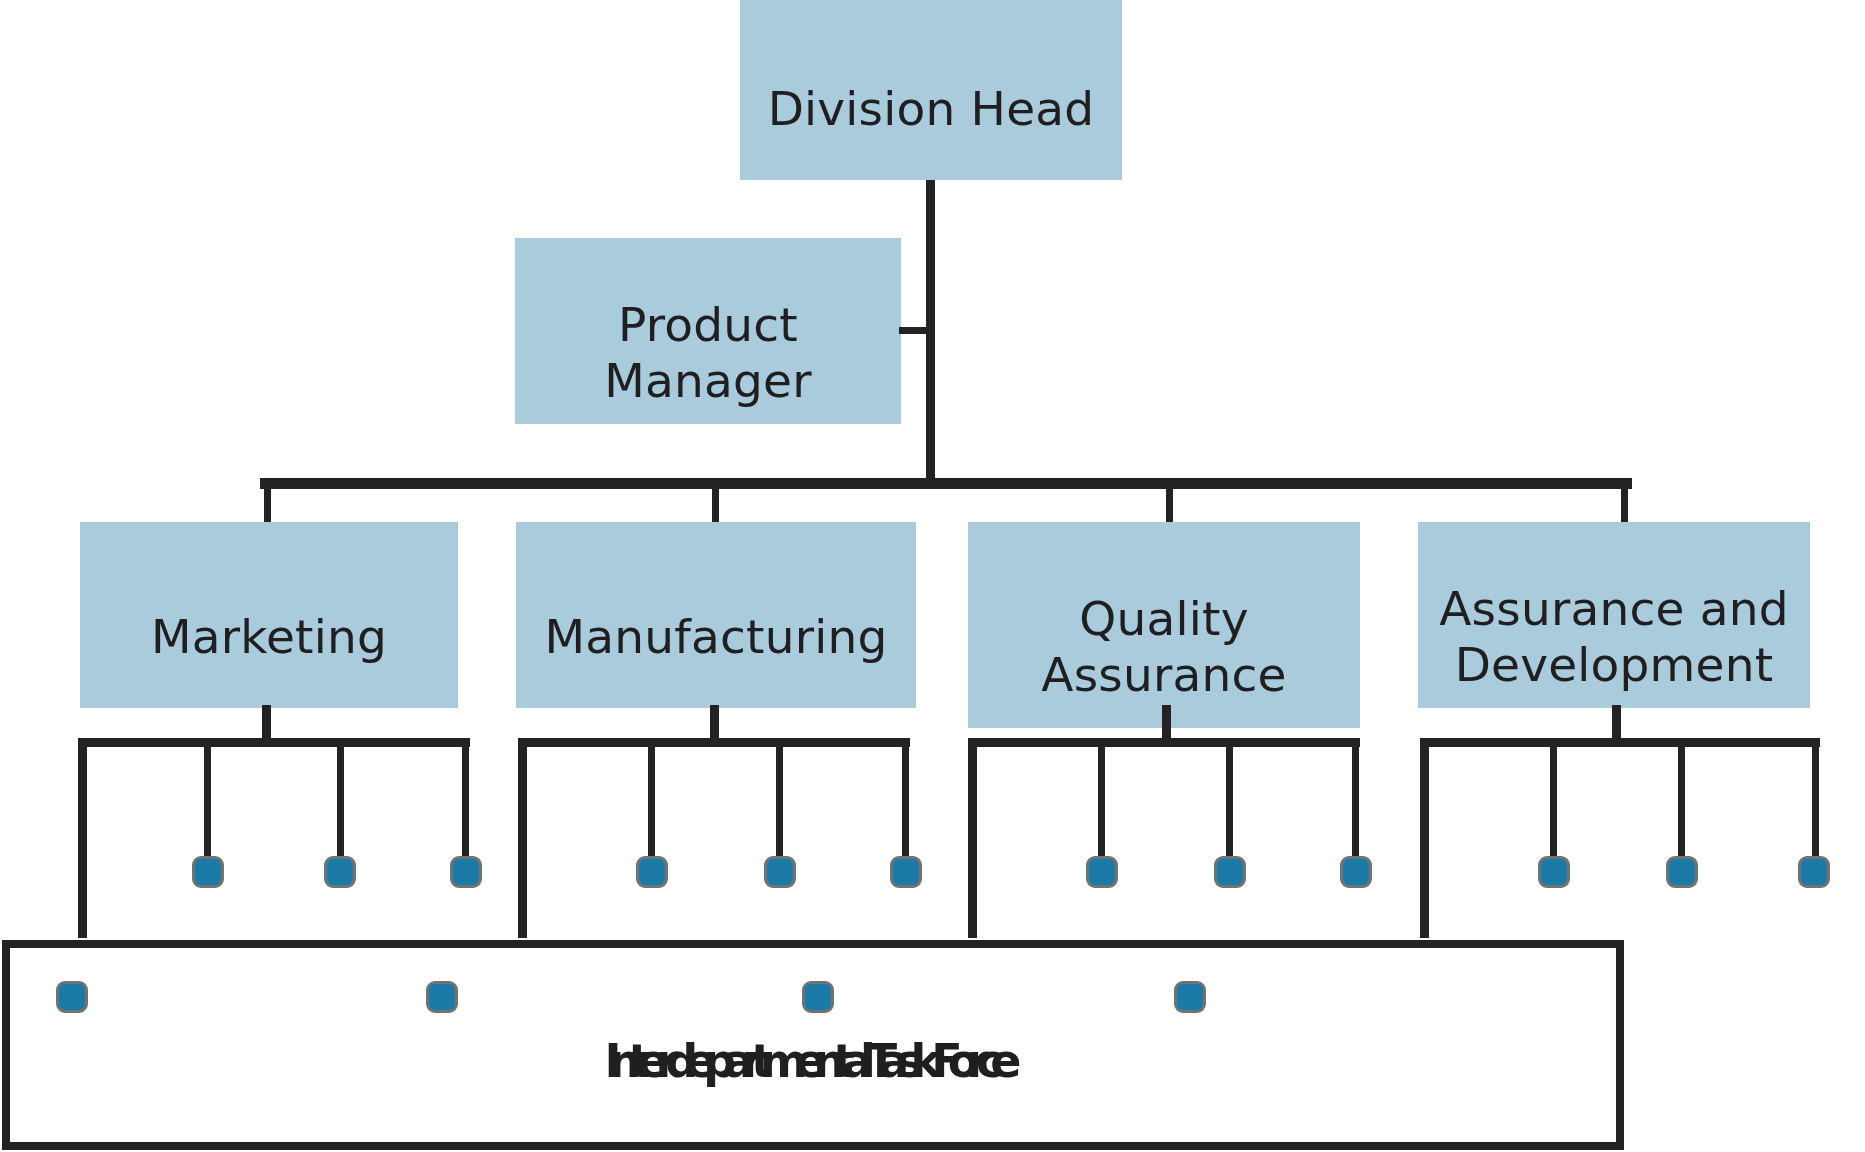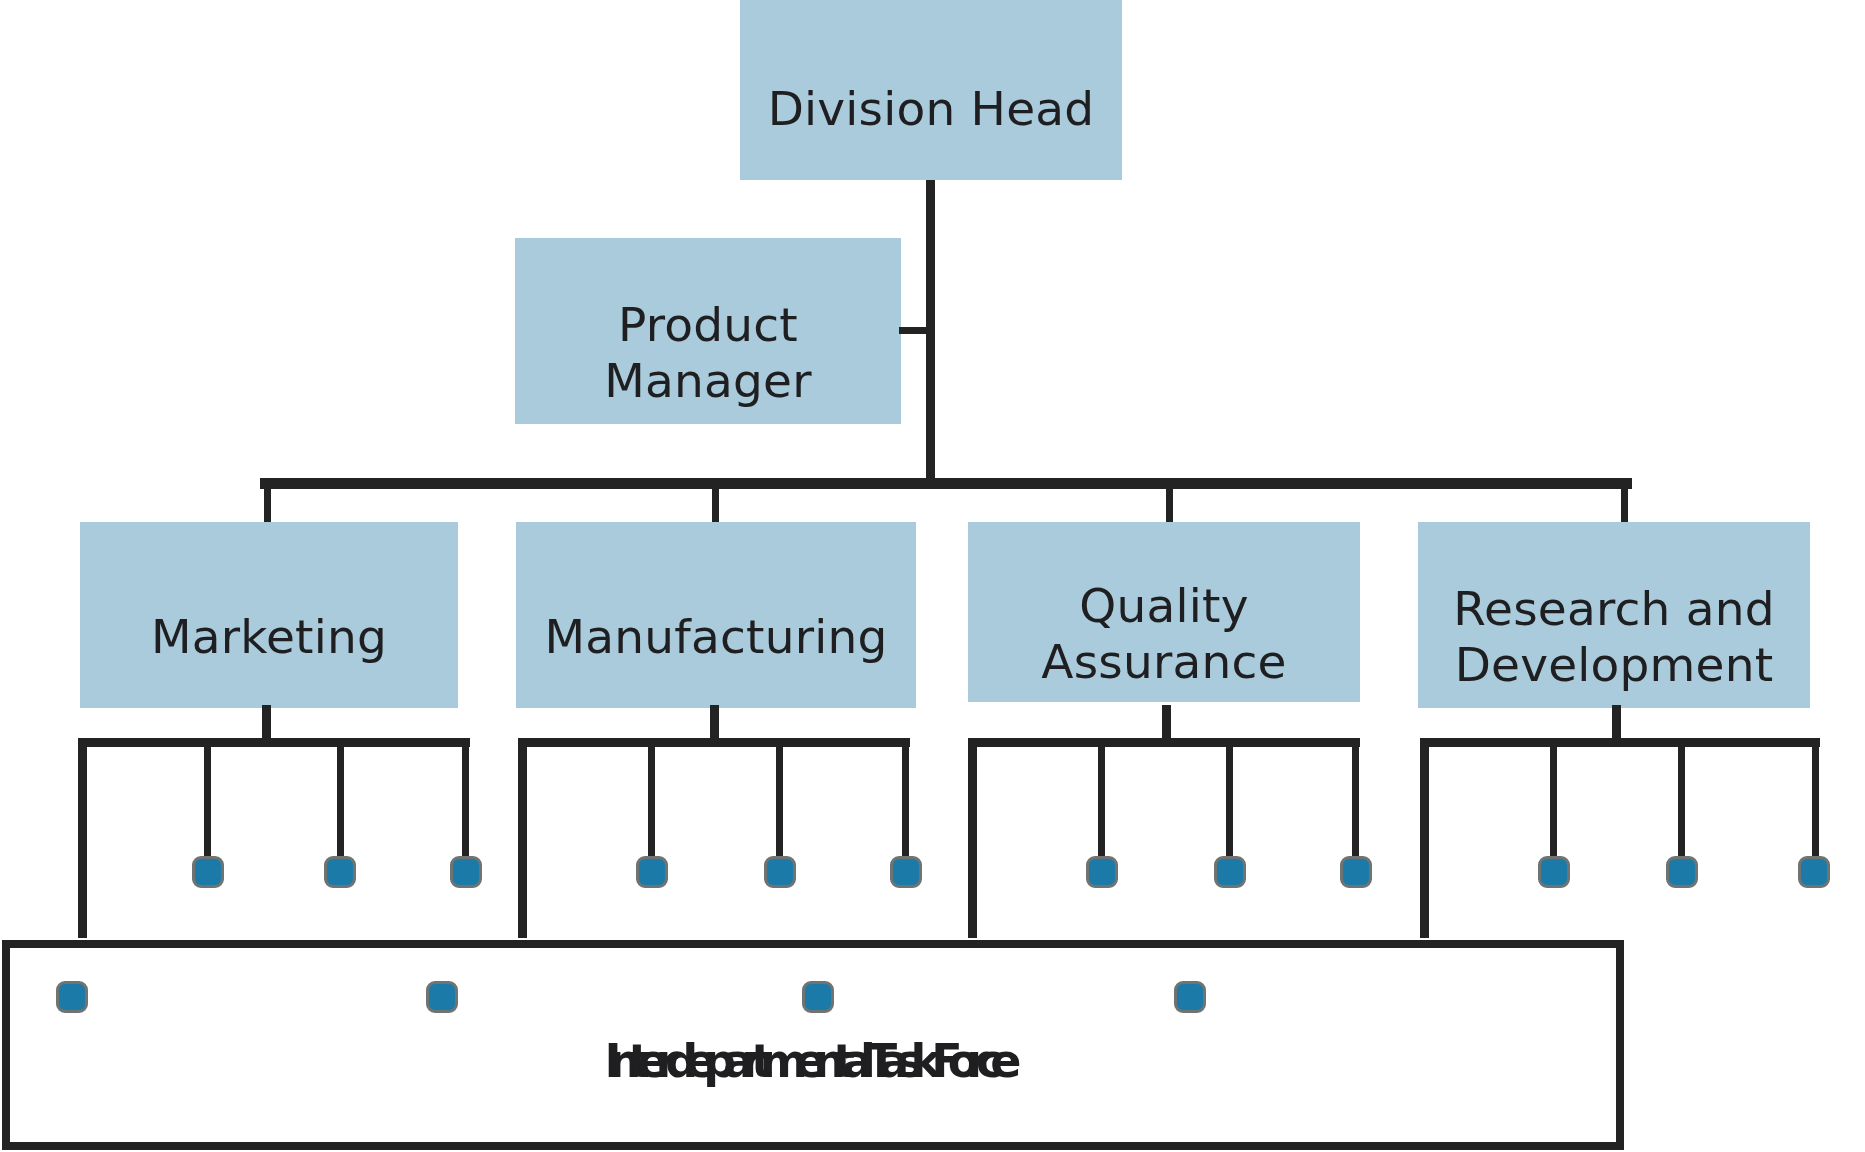--- a/index.html
+++ b/index.html
@@ -109,27 +109,27 @@
   <div class="edge thin-v" style="left:1621px; top:487px; height:35px;"></div>
 
   <div class="node-box" style="left:80px; top:522px; width:378px; height:186px; font-size:47px;">
     <span class="label">Marketing</span>
   </div>
 
   <div class="node-box" style="left:516px; top:522px; width:400px; height:186px; font-size:47px;">
     <span class="label">Manufacturing</span>
   </div>
 
-  <div class="node-box" style="left:968px; top:522px; width:392px; height:180px; font-size:47px;">
+  <div class="node-box" style="left:968px; top:522px; width:392px; height:206px; font-size:47px;">
     <span class="label">Quality
 Assurance</span>
   </div>
 
   <div class="node-box" style="left:1418px; top:522px; width:392px; height:186px; font-size:47px;">
-    <span class="label">Research and
+    <span class="label">Assurance and
 Development</span>
   </div>
 
   <div class="edge v" style="left:262px; top:705px; height:36px;"></div>
   <div class="edge h" style="left:78px; top:738px; width:392px;"></div>
 
   <div class="edge v" style="left:78px; top:738px; height:200px;"></div>
   <div class="edge thin-v" style="left:204px; top:744px; height:120px;"></div>
   <div class="edge thin-v" style="left:337px; top:744px; height:120px;"></div>
   <div class="edge thin-v" style="left:462px; top:744px; height:120px;"></div>

